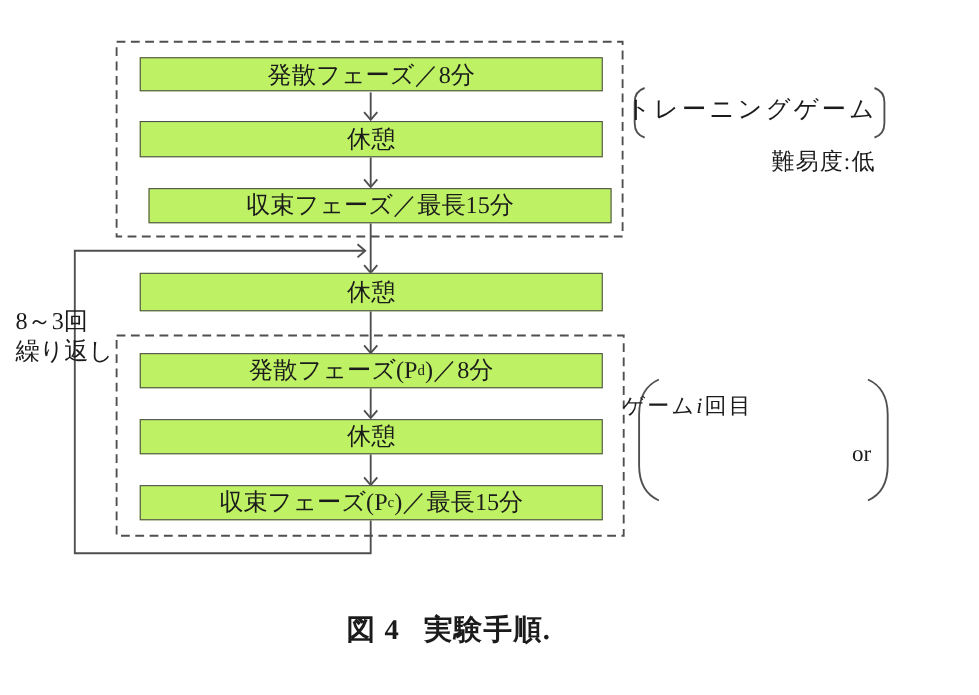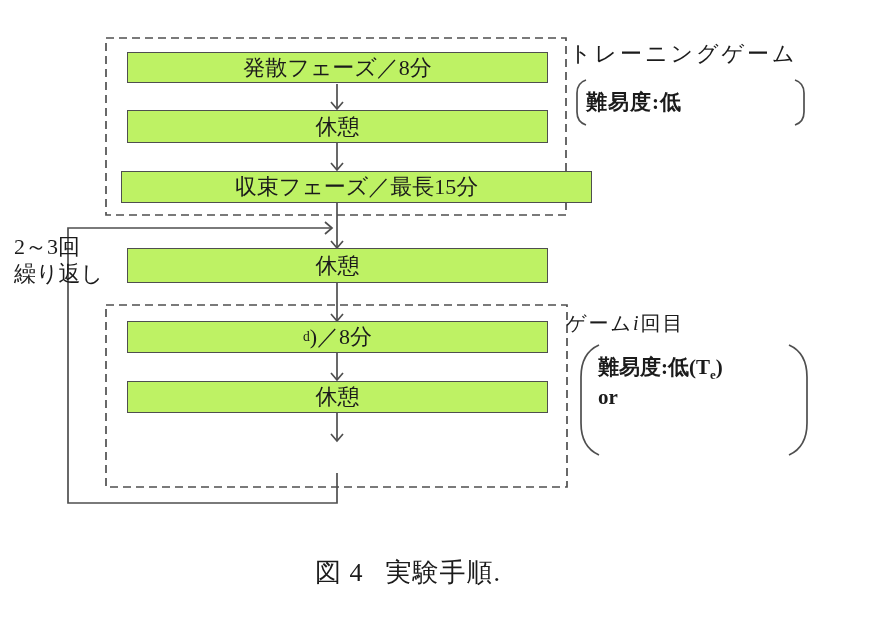--- a/index.html
+++ b/index.html
@@ -9,26 +9,26 @@
     color:#1b1b1b;position:relative;
   }
   .stage{position:absolute;left:0;top:0;width:890px;height:632px;}
   svg.lines{position:absolute;left:0;top:0;z-index:1;}
   .fbox{
     position:absolute;z-index:2;background:#bef264;
     border:1.7px solid #4f4f4f;box-sizing:border-box;
     display:flex;align-items:center;justify-content:center;
     font-size:22px;line-height:1;white-space:nowrap;
   }
-  .lbl{position:absolute;z-index:3;white-space:nowrap;}
+  .lbl{position:absolute;z-index:3;white-space:nowrap;margin-top:45px;}
   sub{font-size:0.62em;line-height:0;}
-  .note-center{text-align:left;white-space:nowrap;font-weight:bold;}
+  .note-center{text-align:right;white-space:nowrap;}
   .caption{
     position:absolute;z-index:3;text-align:center;
-    font-weight:normal;font-size:26px;letter-spacing:1px;
+    font-weight:bold;font-size:26px;letter-spacing:1px;
   }
   .cap-gap{display:inline-block;width:22px;}
   .ital{font-style:italic;}
 </style>
 </head>
 <body>
 
 <div class="stage">
 
   <svg class="lines" width="890" height="632" viewBox="0 0 890 632">
@@ -67,55 +67,58 @@
   </svg>
 
   <div class="fbox" style="left:127px;top:52px;width:421px;height:31px">
     <span>発散フェーズ／8分</span>
       <sub></sub>
       <span></span>
   </div>
   <div class="fbox" style="left:127px;top:110px;width:421px;height:33px">
     <span>休憩</span>
   </div>
-  <div class="fbox" style="left:121px;top:171px;width:471px;height:32px">
+  <div class="fbox" style="left:135px;top:171px;width:421px;height:32px">
     <span>収束フェーズ／最長15分</span>
   </div>
 
   <div class="fbox" style="left:127px;top:248px;width:421px;height:35px">
     <span>休憩</span>
   </div>
 
   <div class="fbox" style="left:127px;top:321px;width:421px;height:32px">
+    <span>発散フェーズ(P</span>
       <sub>d</sub>
       <span>)／8分</span>
   </div>
   <div class="fbox" style="left:127px;top:381px;width:421px;height:32px">
     <span>休憩</span>
+  </div>
+  <div class="fbox" style="left:127px;top:441px;width:421px;height:32px">
+    <span>収束フェーズ(P</span>
+      <sub>c</sub>
+      <span>)／最長15分</span>
   </div>
 
   <div class="lbl" style="left:569px;top:39px;font-size:22px;letter-spacing:3px">トレーニングゲーム</div>
 
   <div class="lbl note-center" style="left:586px;top:88px;width:210px;font-size:21px;letter-spacing:1px">難易度:低</div>
 
   <div class="lbl" style="left:566px;top:310px;font-size:20px;letter-spacing:2px">
     <span>ゲーム</span><span class="ital">i</span><span>回目</span>
   </div>
 
   <div class="lbl note-center" style="left:598px;top:352px;width:194px;font-size:21px;line-height:30px">
     <div>
-      <span>難易度:低(T</span><sub>e</sub><span>)</span>
-    </div>
-    <div>
       <span>or</span>
     </div>
   </div>
 
   <div class="lbl" style="left:14px;top:233px;font-size:22px;line-height:27px">
-    <div>2～3回</div>
+    <div>8～3回</div>
     <div>繰り返し</div>
   </div>
 
   <div class="caption" style="left:18px;top:555px;width:780px">
     <span>図 4</span><span class="cap-gap"></span><span>実験手順.</span>
   </div>
 
 </div>
 
 </body></html>

